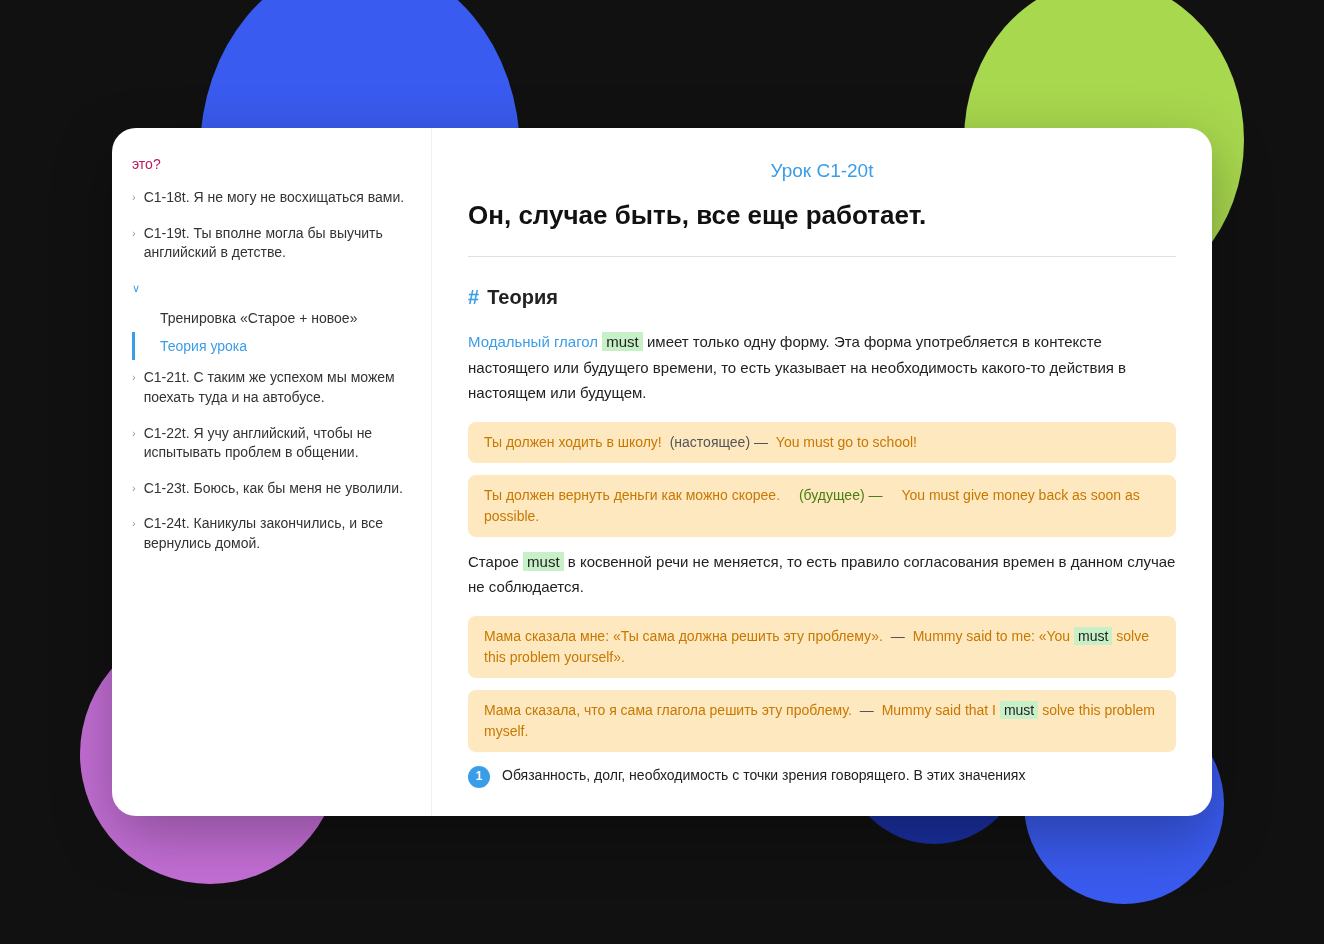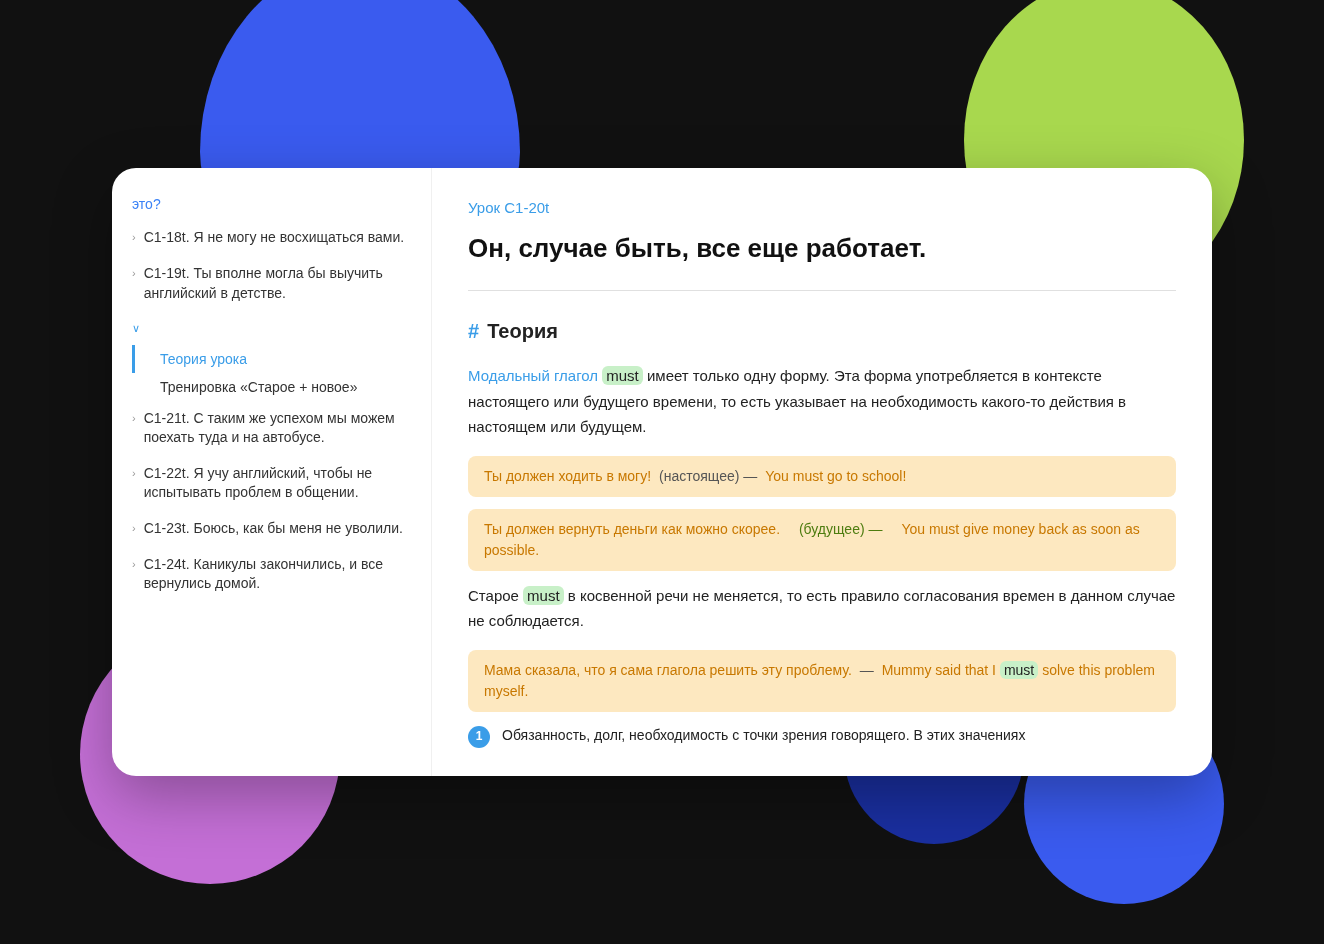--- a/index.html
+++ b/index.html
@@ -121,22 +121,23 @@
       flex: 1;
       padding: 28px 36px;
       overflow-y: auto;
       font-size: 15px;
       color: #222;
       line-height: 1.6;
     }
 
     .lesson-label {
       color: #3a9de8;
-      font-size: 15px;
+      font-size: 19px;
       margin-bottom: 8px;
+      text-align: center;
     }
 
     .lesson-title {
       font-size: 26px;
       font-weight: 700;
       color: #111;
       margin-bottom: 20px;
     }
 
     .divider {
@@ -160,21 +161,21 @@
 
     .theory-text {
       margin-bottom: 16px;
       font-size: 15px;
       line-height: 1.7;
     }
 
     
     .hl-green {
       background: #c8f0c8;
-      border-radius: 6px;
+      border-radius: 0;
       padding: 1px 4px;
       color: #222;
     }
     .hl-blue-text {
       color: #3a9de8;
     }
 
     .combined-box {
       border-radius: 8px;
       overflow: hidden;
@@ -206,21 +207,21 @@
       justify-content: center;
       font-size: 12px;
       font-weight: 700;
       flex-shrink: 0;
       margin-top: 2px;
     }
 
     .sidebar-top-item {
       padding: 8px 20px;
       font-size: 14px;
-      color: #3b82f6;
+      color: #be185d;
     }
   </style>
 </head>
 <body>
 
 <div class="blob blob-blue"></div>
 <div class="blob blob-green"></div>
 <div class="blob blob-purple"></div>
 <div class="blob blob-blue2"></div>
 <div class="blob blob-darkblue"></div>
@@ -240,25 +241,25 @@
 
     <div class="sidebar-item">
       <span class="chevron">›</span>
       <span class="item-text">C1-19t. Ты вполне могла бы выучить английский в детстве.</span>
     </div>
 
     <div class="sidebar-item active-parent">
       <span class="chevron">∨</span>
     </div>
     <div class="sidebar-sub">
+      <div class="sidebar-sub-item">
+        <span>Тренировка «Старое + новое»</span>
+      </div>
       <div class="sidebar-sub-item active">
         <span>Теория урока</span>
-      </div>
-      <div class="sidebar-sub-item">
-        <span>Тренировка «Старое + новое»</span>
       </div>
     </div>
 
     <div class="sidebar-item">
       <span class="chevron">›</span>
       <span class="item-text">C1-21t. С таким же успехом мы можем поехать туда и на автобусе.</span>
     </div>
 
     <div class="sidebar-item">
       <span class="chevron">›</span>
@@ -290,40 +291,49 @@
     </div>
 
     <div class="theory-text">
       <span class="hl-blue-text">Модальный глагол</span>
       <span class="hl-green">must</span>
       <span>имеет только одну форму. Эта форма употребляется в контексте настоящего или будущего времени, то есть указывает на необходимость какого-то действия в настоящем или будущем.</span>
     </div>
 
     <div class="combined-box">
       <div class="ru-line">
-        <span>Ты должен ходить в могу!</span>
+        <span>Ты должен ходить в школу!</span>
         <span style="color:#555; margin: 0 4px;">(настоящее) —</span>
         <span>You must go to school!</span>
       </div>
     </div>
 
     <div class="combined-box">
       <div class="ru-line">
         <span>Ты должен вернуть деньги как можно скорее.</span>
         <span style="color:#4d7c0f; margin: 0 15px;">(будущее) —</span>
         <span>You must give money back as soon as possible.</span>
       </div>
     </div>
 
     <div class="theory-text">
       <span>Старое</span>
       <span class="hl-green">must</span>
       <span>в косвенной речи не меняется, то есть правило согласования времен в данном случае не соблюдается.</span>
     </div>
 
+    <div class="combined-box">
+      <div class="ru-line">
+        <span>Мама сказала мне: «Ты сама должна решить эту проблему».</span>
+        <span style="color:#555; margin: 0 4px;">—</span>
+        <span>Mummy said to me: «You</span>
+        <span class="hl-green">must</span>
+        <span>solve this problem yourself».</span>
+      </div>
+    </div>
 
     <div class="combined-box">
       <div class="ru-line">
         <span>Мама сказала, что я сама глагола решить эту проблему.</span>
         <span style="color:#555; margin: 0 4px;">—</span>
         <span>Mummy said that I</span>
         <span class="hl-green">must</span>
         <span>solve this problem myself.</span>
       </div>
     </div>

